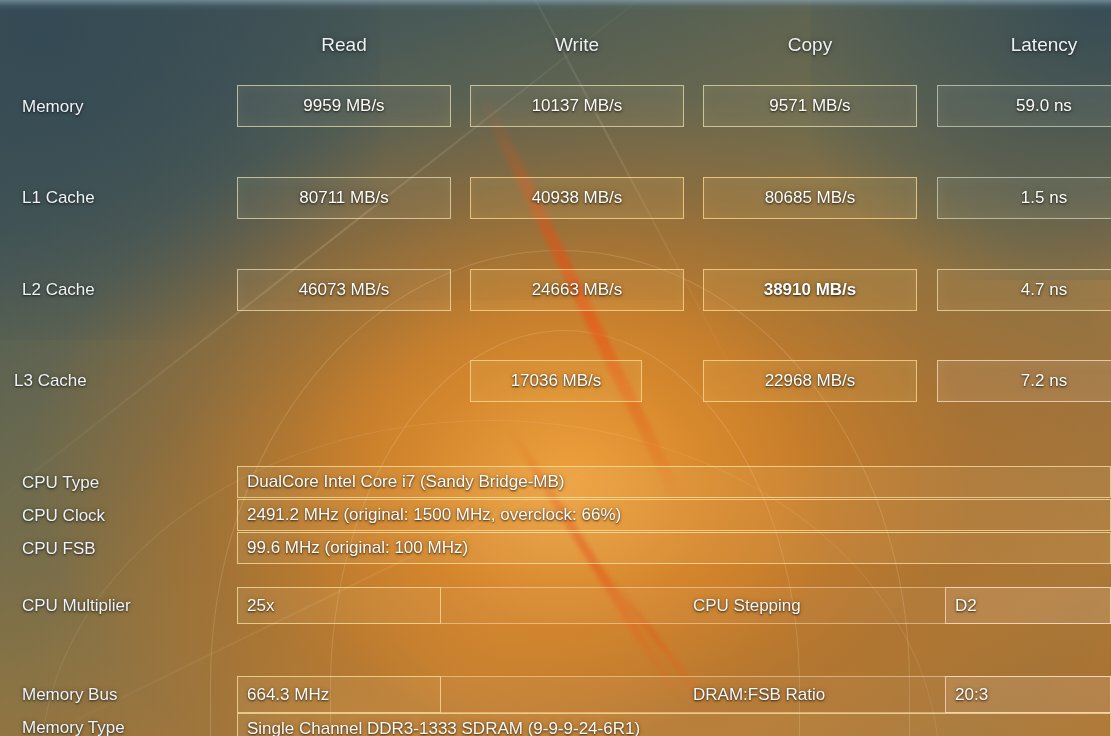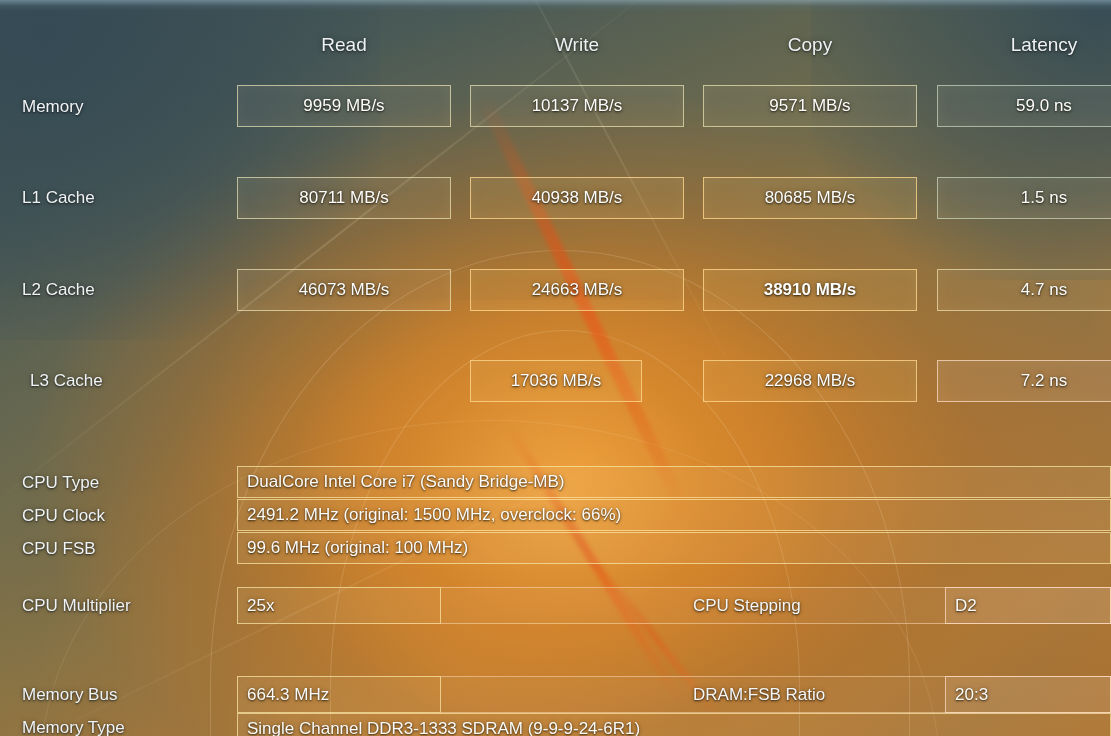--- a/index.html
+++ b/index.html
@@ -145,21 +145,21 @@
   <div class="vbox warm" style="left:470px; top:177px; width:214px; height:42px;">40938 MB/s</div>
   <div class="vbox warm" style="left:703px; top:177px; width:214px; height:42px;">80685 MB/s</div>
   <div class="vbox cool" style="left:937px; top:177px; width:214px; height:42px;">1.5 ns</div>
 
   <div class="row-label" style="left:22px; top:280px;">L2 Cache</div>
   <div class="vbox" style="left:237px; top:269px; width:214px; height:42px;">46073 MB/s</div>
   <div class="vbox warm" style="left:470px; top:269px; width:214px; height:42px;">24663 MB/s</div>
   <div class="vbox warm" style="left:703px; top:269px; width:214px; height:42px;font-weight:bold;">38910 MB/s</div>
   <div class="vbox" style="left:937px; top:269px; width:214px; height:42px;">4.7 ns</div>
 
-  <div class="row-label" style="left:30px; top:371px;">L3 Cache</div>
+  <div class="row-label" style="left:14px; top:371px;">L3 Cache</div>
   <div class="vbox warm" style="left:470px; top:360px; width:172px; height:42px;">17036 MB/s</div>
   <div class="vbox warm" style="left:703px; top:360px; width:214px; height:42px;">22968 MB/s</div>
   <div class="vbox pale" style="left:937px; top:360px; width:214px; height:42px; border-color:rgba(255,224,205,.72); background:rgba(255,238,226,.09);">7.2 ns</div>
 
   <div class="row-label" style="left:22px; top:473px;">CPU Type</div>
   <div class="ibox" style="left:237px; top:466px; width:874px; height:32px;">DualCore Intel Core i7  (Sandy Bridge-MB)</div>
 
   <div class="row-label" style="left:22px; top:506px;">CPU Clock</div>
   <div class="ibox" style="left:237px; top:499px; width:874px; height:32px;">2491.2 MHz  (original: 1500 MHz, overclock: 66%)</div>
 

